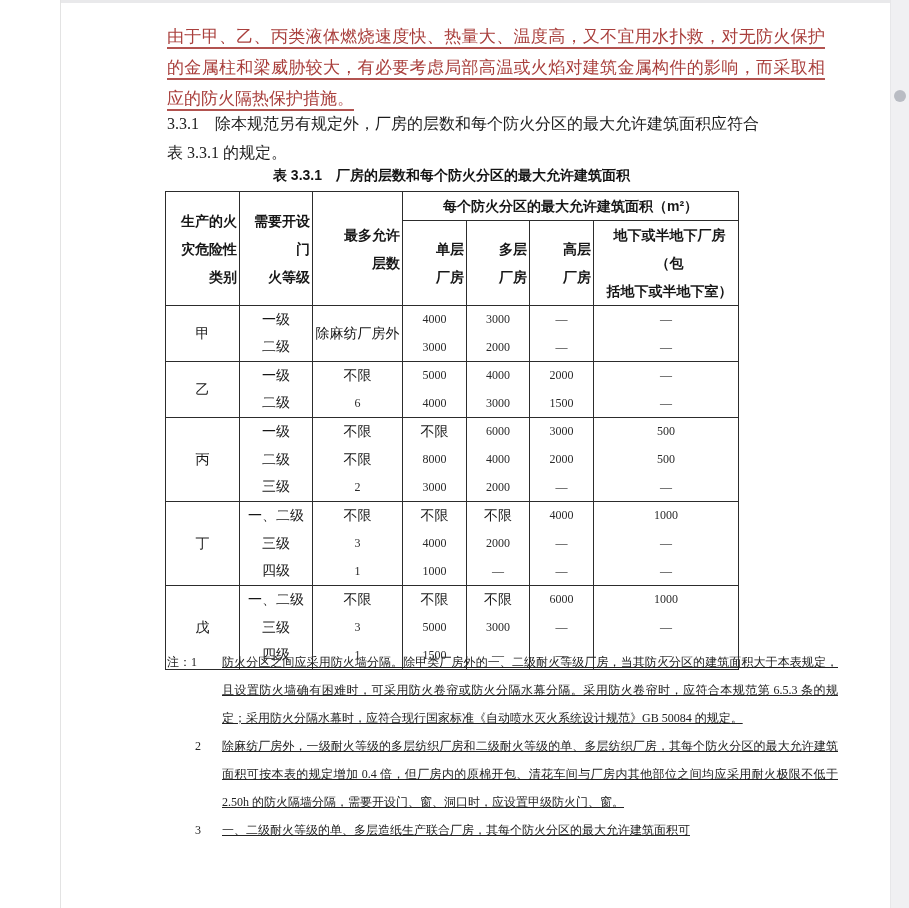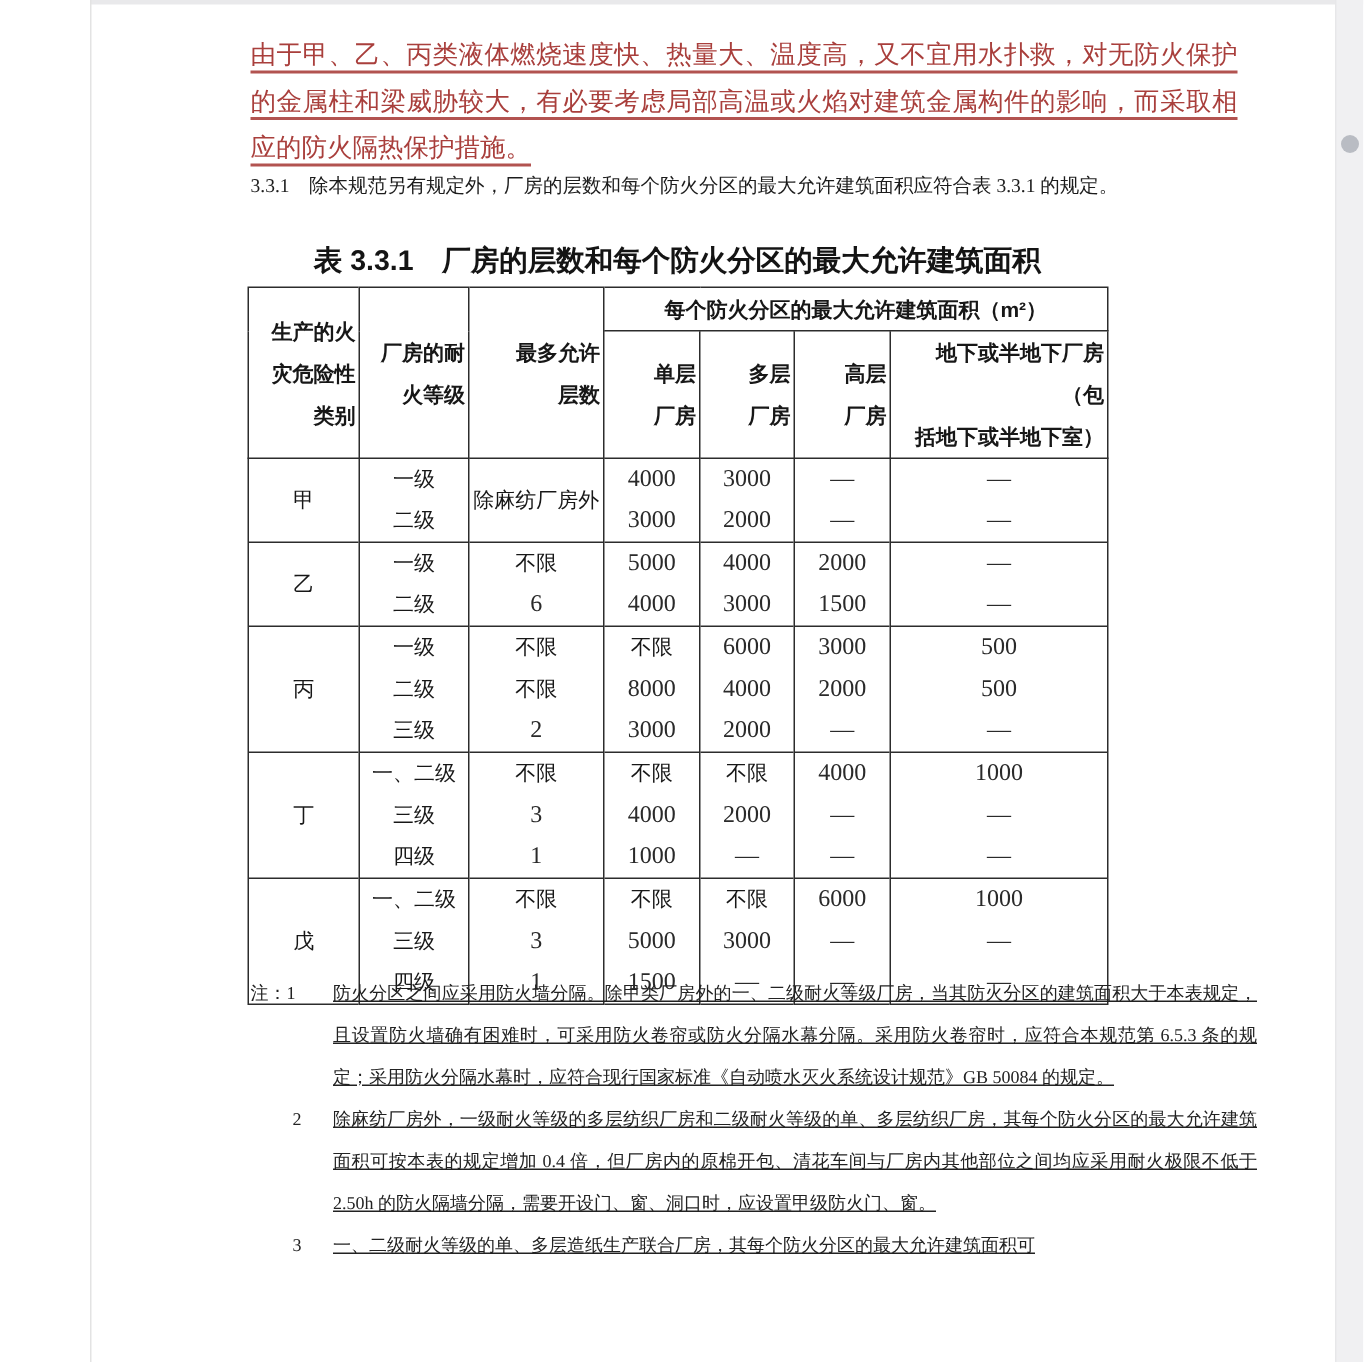--- a/index.html
+++ b/index.html
@@ -7,36 +7,36 @@
         font-family:"Liberation Serif","DejaVu Serif",serif;color:#1e1e1e;}
   .page-edge-top{position:absolute;left:60px;top:0;width:849px;height:3px;background:#e9e9eb;}
   .page-edge-left{position:absolute;left:60px;top:0;width:1px;height:908px;background:#e3e3e3;}
   .scroll-strip{position:absolute;right:0;top:0;width:18px;height:908px;background:#f0f0f2;border-left:1px solid #e7e7e9;}
   .scroll-thumb{position:absolute;left:3px;top:90px;width:12px;height:12px;border-radius:50%;background:#b9bcc3;}
 
   .red-heading{position:absolute;left:167px;top:21px;width:658px;margin:0;
         font-size:17px;line-height:31px;text-align:justify;color:#a93f3c;
         text-decoration:underline;text-decoration-color:#b25350;text-decoration-thickness:1.5px;text-underline-offset:5px;}
   .clause-para{position:absolute;left:167px;top:109px;width:597px;margin:0;
-        font-size:13px;line-height:29px;color:#1c1c1c;}
+        font-size:16px;line-height:29px;color:#1c1c1c;}
 
   .table-caption{position:absolute;left:165px;top:164px;width:573px;line-height:22px;text-align:center;
-        font-family:"Liberation Sans","DejaVu Sans",sans-serif;font-weight:bold;font-size:19px;color:#141414;}
+        font-family:"Liberation Sans","DejaVu Sans",sans-serif;font-weight:bold;font-size:14px;color:#141414;}
 
   .fire-table{position:absolute;left:165px;top:191px;width:573px;border-collapse:collapse;table-layout:fixed;
         font-family:"Liberation Sans","DejaVu Sans",sans-serif;font-size:14px;color:#171717;text-align:center;
         border:1.5px solid #2c2c2c;}
   .fire-table th,.fire-table td{border-left:1px solid #2c2c2c;border-right:1px solid #2c2c2c;padding:0 2px;vertical-align:middle;}
   .fire-table th{border-bottom:1px solid #2c2c2c;font-weight:bold;line-height:28px;margin-left:24px;}
   .fire-table tbody tr{height:28px;}
   .fire-table tbody tr.g td{border-top:1px solid #2c2c2c;}
   .hrow1{height:28px;} .hrow2{height:61px;}
   .pre{white-space:pre-line;text-align:right;}
-  .left{text-align:right;padding-left:9px !important;}
-  .num{font-family:"Liberation Serif","DejaVu Serif",serif;font-size:16px;color:#2a2a2a;}
+  .left{text-align:center;padding-left:9px !important;}
+  .num{font-family:"Liberation Serif","DejaVu Serif",serif;font-size:12px;color:#2a2a2a;}
   .c1{width:74px}.c2{width:73px}.c3{width:90px}.c4{width:64px}.c5{width:63px}.c6{width:64px}.c7{width:145px}
 
   .notes{position:absolute;left:167px;top:648px;width:671px;font-size:12px;line-height:28px;color:#222222;}
   .note{display:flex;}
   .note-label{flex:none;width:55px;box-sizing:border-box;}
   .note-label.indent{padding-left:28px;}
   .note-body{flex:1;text-align:justify;text-decoration:underline;}
 </style>
 </head>
 <body>
@@ -59,21 +59,21 @@
         <col class="c4">
         <col class="c5">
         <col class="c6">
         <col class="c7">
     </colgroup>
     <thead>
       <tr class="hrow1">
         <th class="pre" rowspan="2">生产的火
 灾危险性
 类别</th>
-        <th class="pre" rowspan="2">厂房的耐
+        <th class="pre" rowspan="2">需要开设门
 火等级</th>
         <th class="pre" rowspan="2">最多允许
 层数</th>
         <th colspan="4">每个防火分区的最大允许建筑面积（m²）</th>
       </tr>
       <tr class="hrow2">
         <th class="pre">单层
 厂房</th>
         <th class="pre">多层
 厂房</th>

